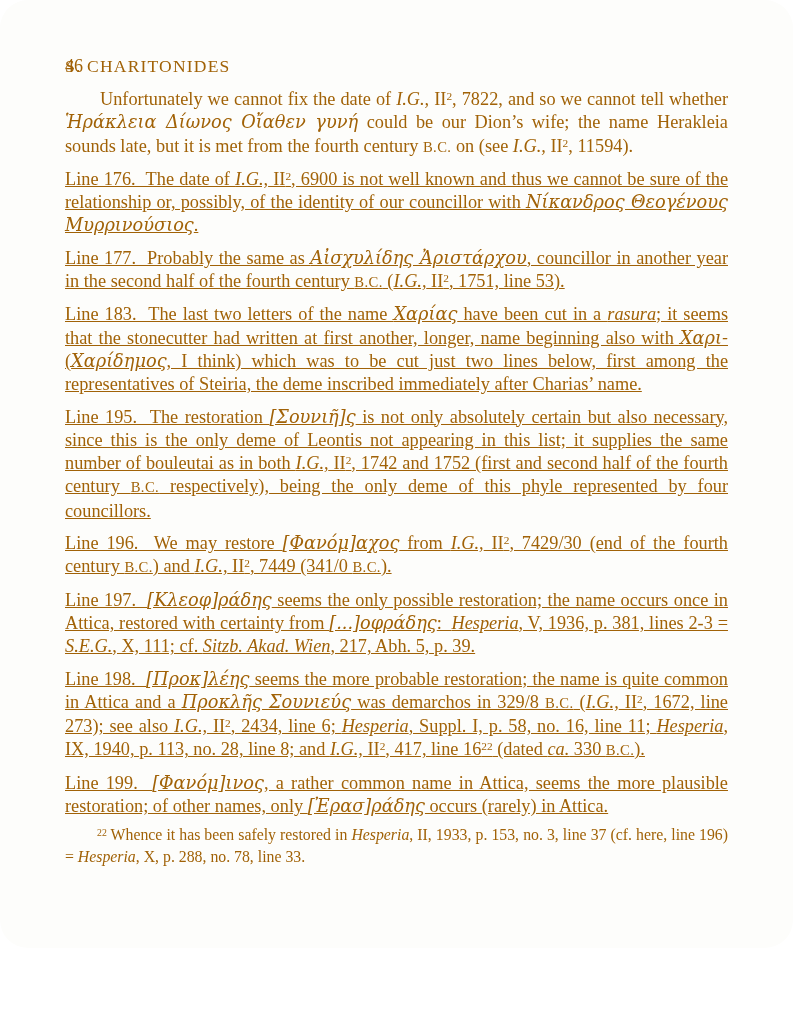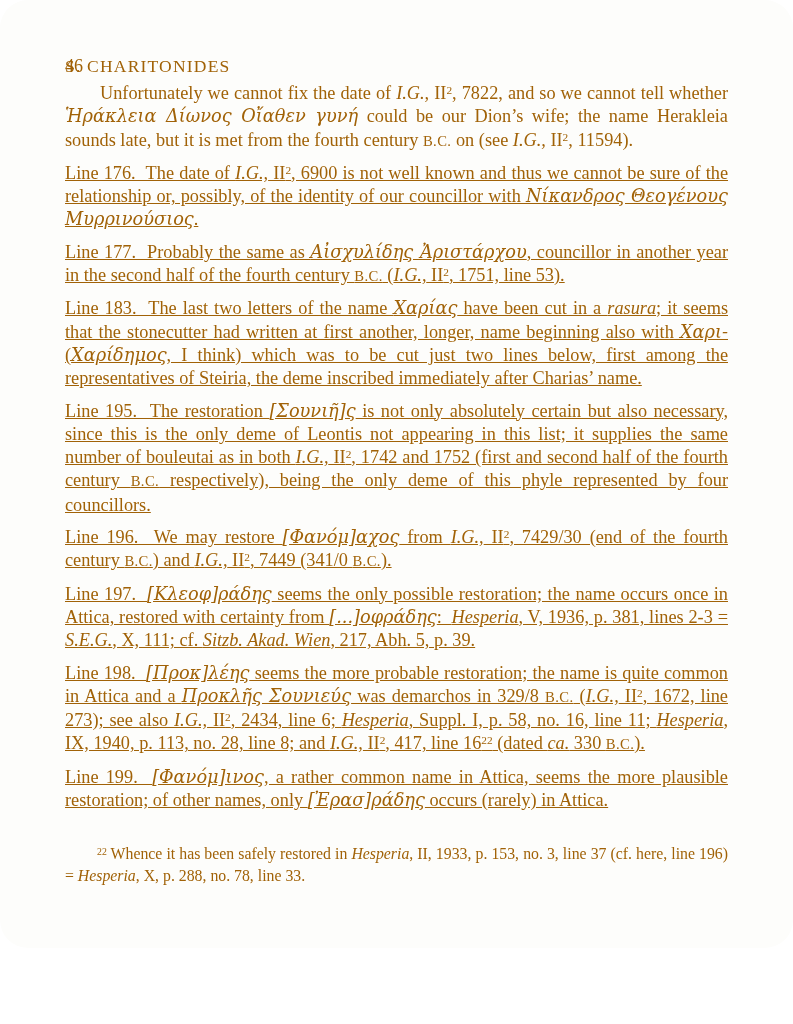--- a/index.html
+++ b/index.html
@@ -30,39 +30,39 @@
     position: absolute;
     left: 0;
     top: 0;
   }
   .running-title {
     letter-spacing: 1.2px;
     font-size: 17.5px;
   }
   .content {
     position: absolute;
-    top: 82px;
+    top: 88px;
     left: 65px;
     width: 663px;
     font-size: 18.3px;
     line-height: 23.3px;
     text-align: justify;
   }
   p.para {
     margin: 0;
   }
   p.para + p.para {
     margin-top: 9px;
     text-decoration: underline;
   }
   p.para.indent {
     text-indent: 35px;
   }
   .footnote {
-    margin-top: 31px;
+    margin-top: 6px;
     font-size: 15.8px;
     line-height: 21.5px;
     text-align: justify;
     text-indent: 32px;
   }
   .it { font-style: italic; }
   .gk { font-style: italic; font-family: "DejaVu Serif", serif; font-size: 0.97em; }
   .sc { font-size: 0.8em; letter-spacing: 0.4px; }
   sup.sp {
     font-size: 0.62em;

